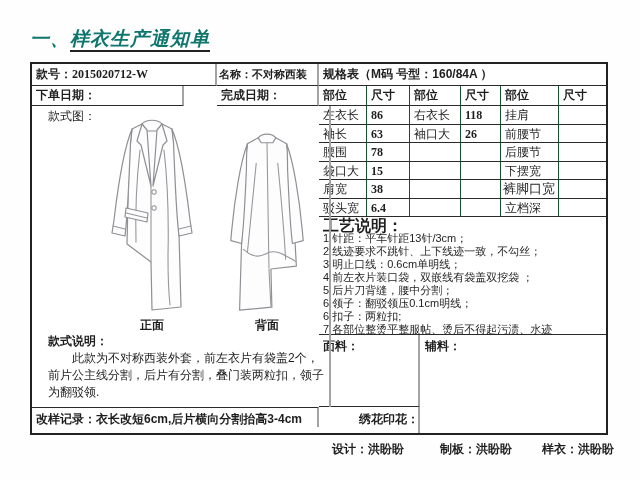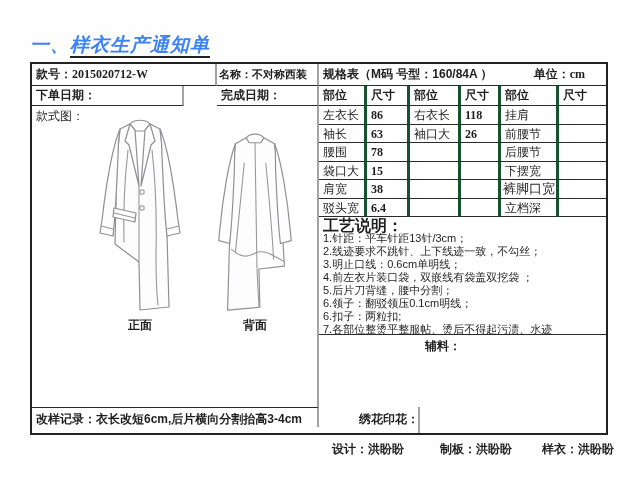--- a/index.html
+++ b/index.html
@@ -1,53 +1,53 @@
 <!DOCTYPE html>
 <html><head>
 <meta charset="utf-8">
 <style>
   * { margin:0; padding:0; box-sizing:border-box; }
   html,body { width:640px; height:480px; background:#ffffff; overflow:hidden;
     font-family:"Liberation Sans","DejaVu Sans",sans-serif; color:#1e1e1e; }
   .page { position:relative; width:640px; height:480px; background:#fefefe; }
 
-  .doc-title { position:absolute; left:30px; top:32px; font-size:19px;
-    font-weight:bold; font-style:italic; letter-spacing:1px; color:#3b82f6; }
+  .doc-title { position:absolute; left:30px; top:26px; font-size:19px;
+    font-weight:bold; font-style:italic; letter-spacing:1px; color:#0f766e; }
   .doc-title .u { border-bottom:2px solid #222; padding-bottom:1px; }
 
   .sheet { position:absolute; left:30px; top:62px; width:578px; height:373px;
     border:2px solid #222; background:#fff; }
   .cell { position:absolute; font-size:12px; overflow:hidden; }
   .bR { border-right:2px solid #a3a3a3; }
   .bB { border-bottom:1px solid #2a2a2a; }
   .bT { border-top:1px solid #2a2a2a; }
   .lab { font-weight:bold;padding-left:36px; }
   .num { font-family:"Liberation Serif","DejaVu Serif",serif; font-weight:bold; }
 
   .r1 { top:0; height:22px; line-height:21px; padding-left:4px; font-weight:bold; }
   .r2 { top:22px; height:20px; line-height:19px; padding-left:4px; font-weight:bold; }
 
   .specgrid { position:absolute; left:287px; top:22px; width:287px; height:131px;
     display:grid; grid-template-columns:48px 43px 51px 40px 58px 47px;
     grid-template-rows:20px repeat(6, 18.5px); }
   .specgrid > div { padding-left:4px; line-height:18px; font-size:12px;
-    border-right:3px solid #14532d; border-bottom:1px solid #2a2a2a; overflow:hidden; }
+    border-right:1px solid #14532d; border-bottom:1px solid #2a2a2a; overflow:hidden; }
   .specgrid > div.noR { border-right:none; }
   .specgrid > div.mh { font-weight:bold; line-height:19px; }
   .specgrid > div.mv { font-family:"Liberation Serif","DejaVu Serif",serif; font-weight:bold; }
 
   .proc { left:287px; top:153px; width:287px; height:118px; padding:2px 3px 0 4px;
     font-size:11px; line-height:13px; }
   .proc .h { font-weight:bold; font-size:16px; }
 
   .fabric { left:287px; top:271px; width:101px; height:72px; padding:3px 0 0 4px; }
   .aux    { left:388px; top:271px; width:186px; height:98px; padding:3px 0 7px 5px; }
   .embr   { left:287px; top:343px; width:101px; height:26px; line-height:24px; padding-left:4px; white-space:nowrap; }
 
-  .sketchcell { left:0; top:42px; width:287px; height:301px; }
+  .sketchcell { left:12px; top:42px; width:287px; height:301px; }
   .sketch-label { position:absolute; left:4px; top:2px; font-size:12px; }
   .cap { position:absolute; top:211px; font-weight:bold; font-size:12px; }
   .cap.front { left:96px; } .cap.back { left:211px; }
   .sk { position:absolute; }
   .sk.front { left:52px; top:10px; }
   .sk.back  { left:170px; top:24px; }
 
   .styledesc { position:absolute; left:4px; top:227px; width:279px; font-size:12px; line-height:17px; }
   .styledesc .h { font-weight:bold; }
   .styledesc p { text-indent:2em; }
@@ -71,21 +71,21 @@
   </div>
 
   <div class="sheet">
 
     <div class="cell r1 bR bB" style="left:0;width:185px;">
       <span>款号：</span><span class="num">2015020712-W</span>
     </div>
     <div class="cell r1 bR bB" style="left:185px;width:102px;font-size:11px;padding-left:2px;">
       <span>名称：</span><span>不对称西装外套</span>
     </div>
-    <div class="cell r1 bB" style="left:287px;width:287px;display:flex;justify-content:space-between;padding-right:21px;">
+    <div class="cell r1 bB" style="left:287px;width:287px;display:flex;justify-content:space-between;padding-right:6px;flex-direction:column;">
       <span>规格表（M码  号型：160/84A  ）</span>
       <span><span>单位：</span><span class="num">cm</span></span>
     </div>
 
     <div class="cell r2 bR bB" style="left:0;width:152px;">
       <span>下单日期：</span>
     </div>
     <div class="cell r2 bR bB" style="left:185px;width:102px;">
       <span>完成日期：</span>
     </div>
@@ -146,20 +146,23 @@
       <div class="proc-item">1.针距：平车针距13针/3cm；</div>
       <div class="proc-item">2.线迹要求不跳针、上下线迹一致，不勾丝；</div>
       <div class="proc-item">3.明止口线：0.6cm单明线；</div>
       <div class="proc-item">4.前左衣片装口袋，双嵌线有袋盖双挖袋 ；</div>
       <div class="proc-item">5.后片刀背缝，腰中分割；</div>
       <div class="proc-item">6.领子：翻驳领压0.1cm明线；</div>
       <div class="proc-item">6.扣子：两粒扣;</div>
       <div class="proc-item">7.各部位整烫平整服帖、烫后不得起污渍、水迹</div>
     </div>
 
+    <div class="cell fabric bR bB lab">
+      <span>面料：</span>
+    </div>
     <div class="cell aux lab">
       <span>辅料：</span>
     </div>
     <div class="cell embr bR">
       <span class="lab">绣花印花：</span>
       <span>无</span>
     </div>
 
     <div class="cell sketchcell bR">
       <div class="sketch-label">款式图：</div>
@@ -190,20 +193,24 @@
         <path class="ln" d="M64,34 C67,65 70,95 72,132"></path>
         <path class="ln" d="M29,122 C42,134 50,127 55,125 C63,122 73,129 82,134"></path>
         <path class="fl" d="M33,14 C26,32 20,70 17,102 L16,113 L27,116 C30,92 31,60 32,40 C32,30 32,20 33,14 Z"></path>
         <path class="fl" d="M73,14 C80,32 86,70 89,102 L90,113 L79,116 C76,92 75,60 74,40 C74,30 74,20 73,14 Z"></path>
         <path class="fl" d="M44,8 C48,3 58,3 62,8 L59,13 L47,13 Z"></path>
       </svg>
 
       <div class="cap front">正面</div>
       <div class="cap back">背面</div>
 
+      <div class="styledesc">
+        <div class="h">款式说明：</div>
+        <p>此款为不对称西装外套，前左衣片有袋盖2个，前片公主线分割，后片有分割，叠门装两粒扣，领子为翻驳领.</p>
+      </div>
     </div>
 
     <div class="cell revision bR bT">
       <span>改样记录：</span><span>衣长改短6cm,后片横向分割抬高3-4cm</span>
     </div>
 
   </div>
 
   <div class="sig design">
     <span>设计：</span><span>洪盼盼</span>

